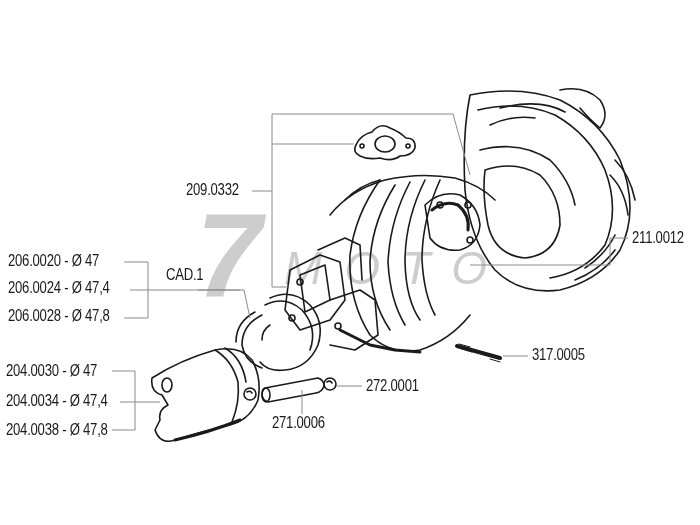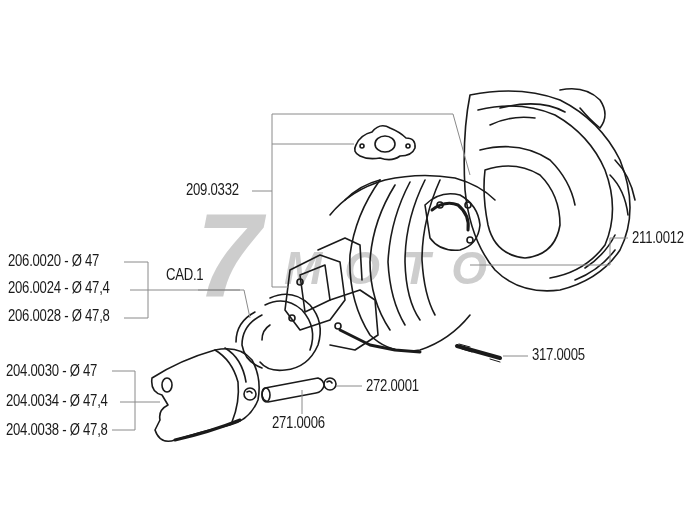--- a/index.html
+++ b/index.html
@@ -26,21 +26,21 @@
       white-space: nowrap;
       pointer-events: none;
     }
   </style>
 </head>
 <body>
 
 <div class="canvas">
 
   <div class="watermark" style="left:196px; top:196px; font-size:118px; line-height:1;">7</div>
-  <div class="watermark" style="left:284px; top:245px; font-size:46px; letter-spacing:22px; line-height:1; font-weight:bold;">MOTO</div>
+  <div class="watermark" style="left:284px; top:245px; font-size:46px; letter-spacing:22px; line-height:1; font-weight:normal;">MOTO</div>
 
   <svg class="canvas" viewBox="0 0 700 525" width="700" height="525">
     <g fill="none" stroke="#1a1a1a" stroke-width="1.6" stroke-linejoin="round" stroke-linecap="round">
 
       <g>
         <path d="M470 95 Q520 85 560 100 Q600 120 620 160 Q640 210 620 250 Q600 280 560 290 Q520 295 495 270 Q470 240 465 190 Q462 135 470 95 Z"></path>
         <path d="M478 110 Q520 100 555 115 Q590 135 605 170 Q620 210 605 245 Q585 272 550 278"></path>
         <path d="M480 150 Q520 140 550 160 Q570 180 575 205"></path>
         <path d="M485 170 Q515 160 540 175 Q560 195 560 225 Q555 255 525 258 Q495 255 488 225 Q482 195 485 170 Z"></path>
         <path d="M490 125 Q510 115 535 118 M500 108 Q540 98 565 112"></path>

